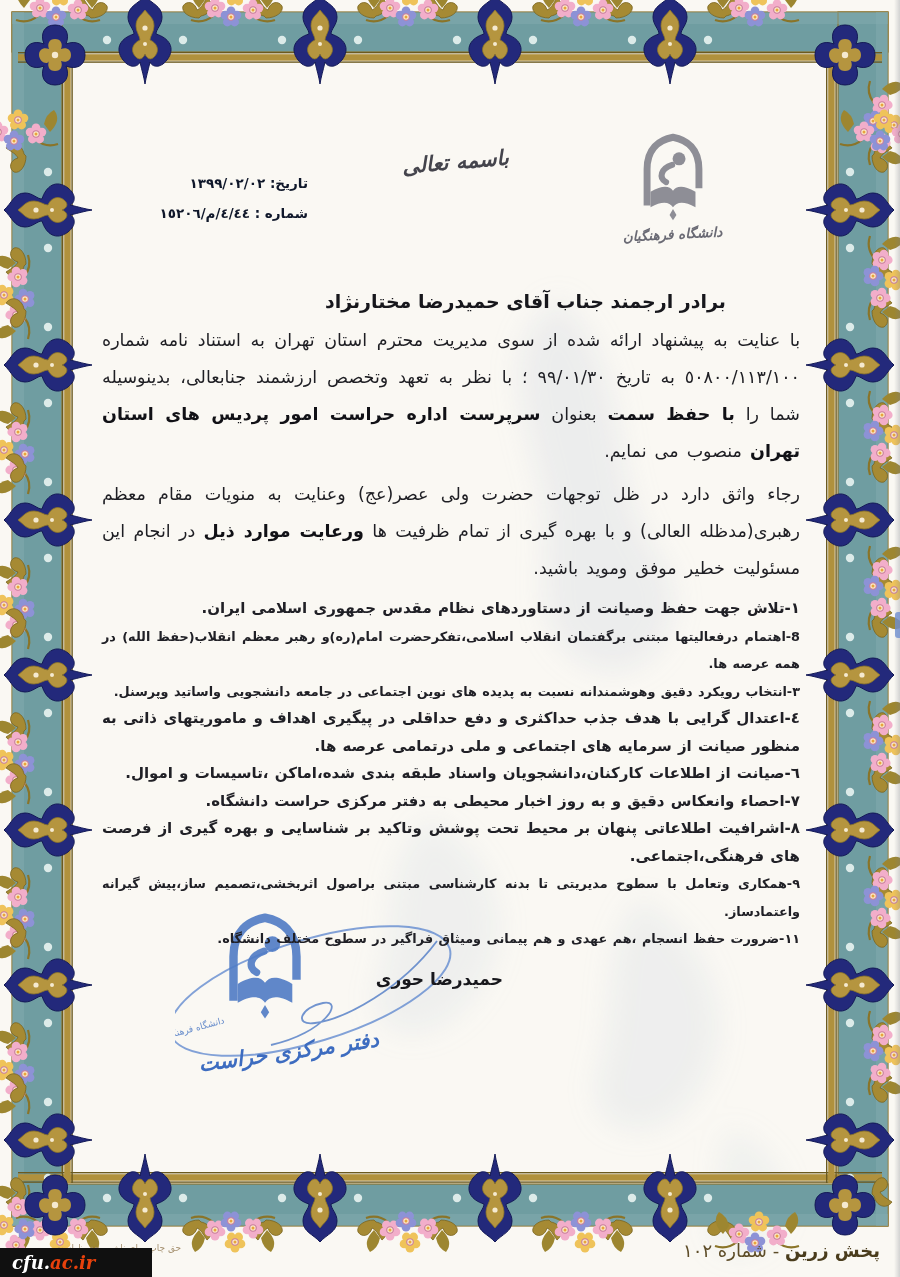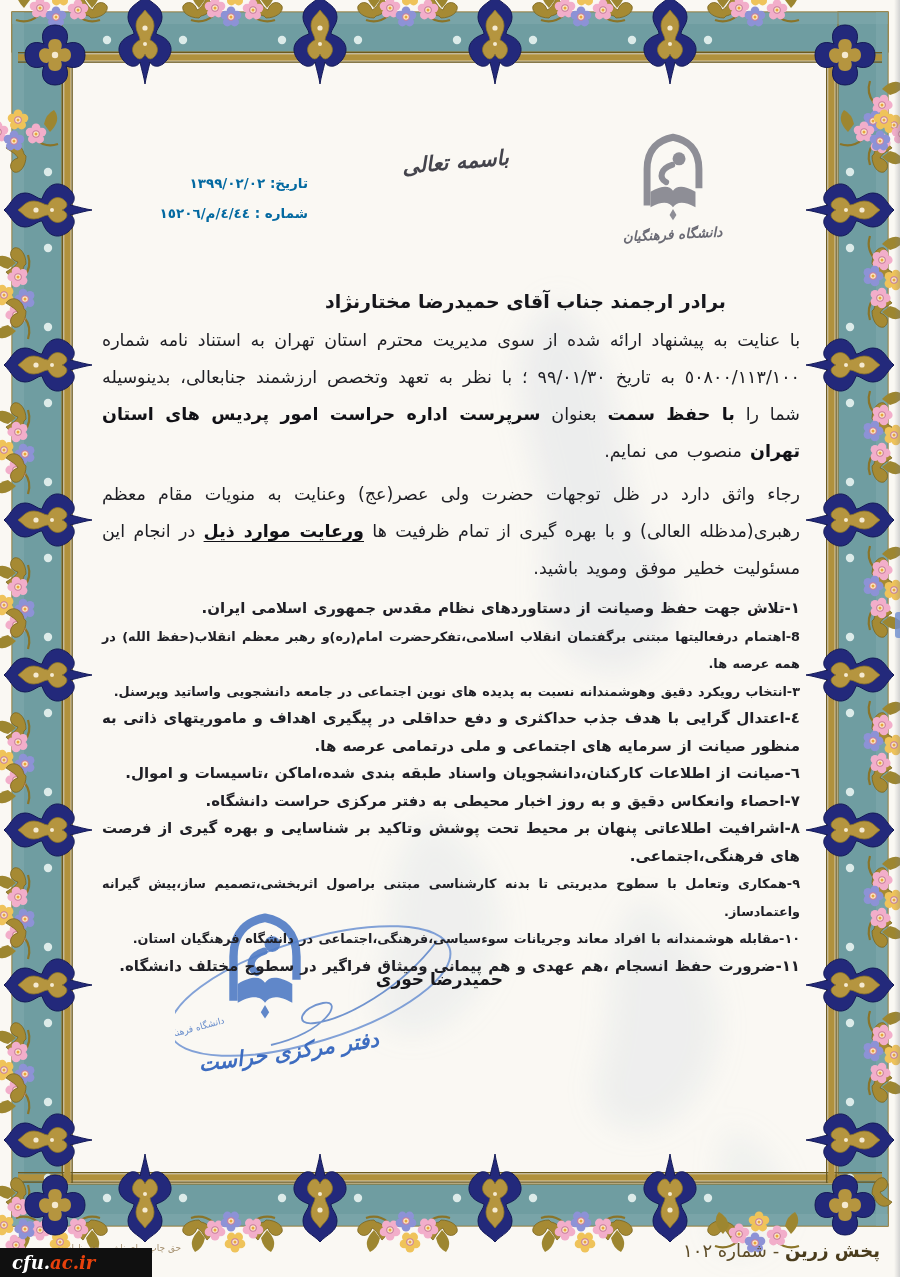--- a/index.html
+++ b/index.html
@@ -7,30 +7,30 @@
   .page{position:relative;width:900px;height:1277px;background:#f9f7f2;direction:rtl;}
   .page *{box-sizing:border-box;}
   .frame{position:absolute;left:0;top:0;z-index:0;}
   .abs{position:absolute;z-index:2;}
 
   
   .logo-wrap{left:600px;top:126px;width:145px;text-align:center;color:#8e8e96;}
   .logo-wrap svg{display:block;margin:0 auto;}
   .logo-caption{font-size:13.5px;font-style:italic;font-weight:700;color:#6a6a74;transform:rotate(-3deg);margin-top:-2px;}
   .besmele{left:402px;top:150px;font-size:21px;font-weight:700;font-style:italic;color:#44444c;transform:rotate(-5deg);white-space:nowrap;}
-  .refs{right:592px;top:168px;text-align:right;font-size:13.5px;font-weight:700;color:#0369a1;line-height:30px;}
+  .refs{right:592px;top:168px;text-align:right;font-size:13.5px;font-weight:700;color:#0f172a;line-height:30px;}
   .ref-row{white-space:nowrap;}
   .ref-row bdo{font-weight:700;}
 
   
   .content{left:102px;top:290px;width:698px;color:#1e1e23;z-index:2;position:absolute;}
   .content h1{font-size:19px;font-weight:700;margin:0 0 10px;padding-left:0;padding-right:74px;text-align:right;color:#17171c;}
   .content p{font-size:17.5px;font-weight:400;line-height:37px;margin:0 0 6px;text-align:justify;word-spacing:2.5px;}
   .content p b{font-weight:700;color:#111116;}
-  .content p b.u{text-decoration:underline;text-underline-offset:4px;}
+  .content p b.u{text-underline-offset:4px;}
   .items{margin-top:8px;font-size:15px;font-weight:700;line-height:27.5px;color:#202026;}
   .item{text-align:justify;word-spacing:1px;}
   .item:nth-child(2),.item:nth-child(3),.item:nth-child(8),.item:nth-child(9){font-size:12.8px;}
 
   
   .stamp{left:175px;top:903px;z-index:1;}
   .sig-name{right:397px;top:969px;font-size:17px;font-weight:700;color:#17171c;white-space:nowrap;z-index:3;}
   .sig-role{right:390px;top:1009px;font-size:17.5px;font-weight:700;color:#17171c;white-space:nowrap;z-index:3;}
   .sig-script{left:198px;top:1040px;font-size:21px;font-weight:700;font-style:italic;color:#3d6cc0;transform:rotate(-8deg);white-space:nowrap;z-index:3;}
 
@@ -201,21 +201,20 @@
 
     <div class="items">
       <div class="item">١-تلاش جهت حفظ وصیانت از دستاوردهای نظام مقدس جمهوری اسلامی ایران.</div>
       <div class="item">8-اهتمام درفعالیتها مبتنی برگفتمان انقلاب اسلامی،تفکرحضرت امام(ره)و رهبر معظم انقلاب(حفظ الله) در همه عرصه ها.</div>
       <div class="item">٣-انتخاب رویکرد دقیق وهوشمندانه نسبت به پدیده های نوین اجتماعی در جامعه دانشجویی واساتید وپرسنل.</div>
       <div class="item">٤-اعتدال گرایی با هدف جذب حداکثری و دفع حداقلی در پیگیری اهداف و ماموریتهای ذاتی به منظور صیانت از سرمایه های اجتماعی و ملی درتمامی عرصه ها.</div>
       <div class="item">٦-صیانت از اطلاعات کارکنان،دانشجویان واسناد طبقه بندی شده،اماکن ،تاسیسات و اموال.</div>
       <div class="item">٧-احصاء وانعکاس دقیق و به روز اخبار محیطی به دفتر مرکزی حراست دانشگاه.</div>
       <div class="item">٨-اشرافیت اطلاعاتی پنهان بر محیط تحت پوشش وتاکید بر شناسایی و بهره گیری از فرصت های فرهنگی،اجتماعی.</div>
       <div class="item">٩-همکاری وتعامل با سطوح مدیریتی تا بدنه کارشناسی مبتنی براصول اثربخشی،تصمیم ساز،پیش گیرانه واعتمادساز.</div>
-      <div class="item">١٠-مقابله هوشمندانه با افراد معاند وجریانات سوءسیاسی،فرهنگی،اجتماعی در دانشگاه فرهنگیان استان.</div>
       <div class="item">١١-ضرورت حفظ انسجام ،هم عهدی و هم پیمانی ومیثاق فراگیر در سطوح مختلف دانشگاه.</div>
     </div>
   </div>
 
   <svg class="abs stamp" width="310" height="185" viewBox="0 0 310 185">
     <ellipse cx="135" cy="88" rx="146" ry="51" transform="rotate(-17 135 88)" fill="none" stroke="#5a84cd" stroke-width="2" opacity=".75"></ellipse>
     <use href="#emblem" transform="translate(90,62) scale(1.05)" color="#4f7bc5" opacity=".9"></use>
     <text x="50" y="120" font-size="9" fill="#4f7bc5" opacity=".85" transform="rotate(-15 50 120)">دانشگاه فرهنگیان</text>
     <path d="M262 38 C226 86 170 116 140 120 C118 123 126 104 148 100 C170 96 150 130 96 142" fill="none" stroke="#4f7bc5" stroke-width="1.8" opacity=".8"></path>
   </svg>

